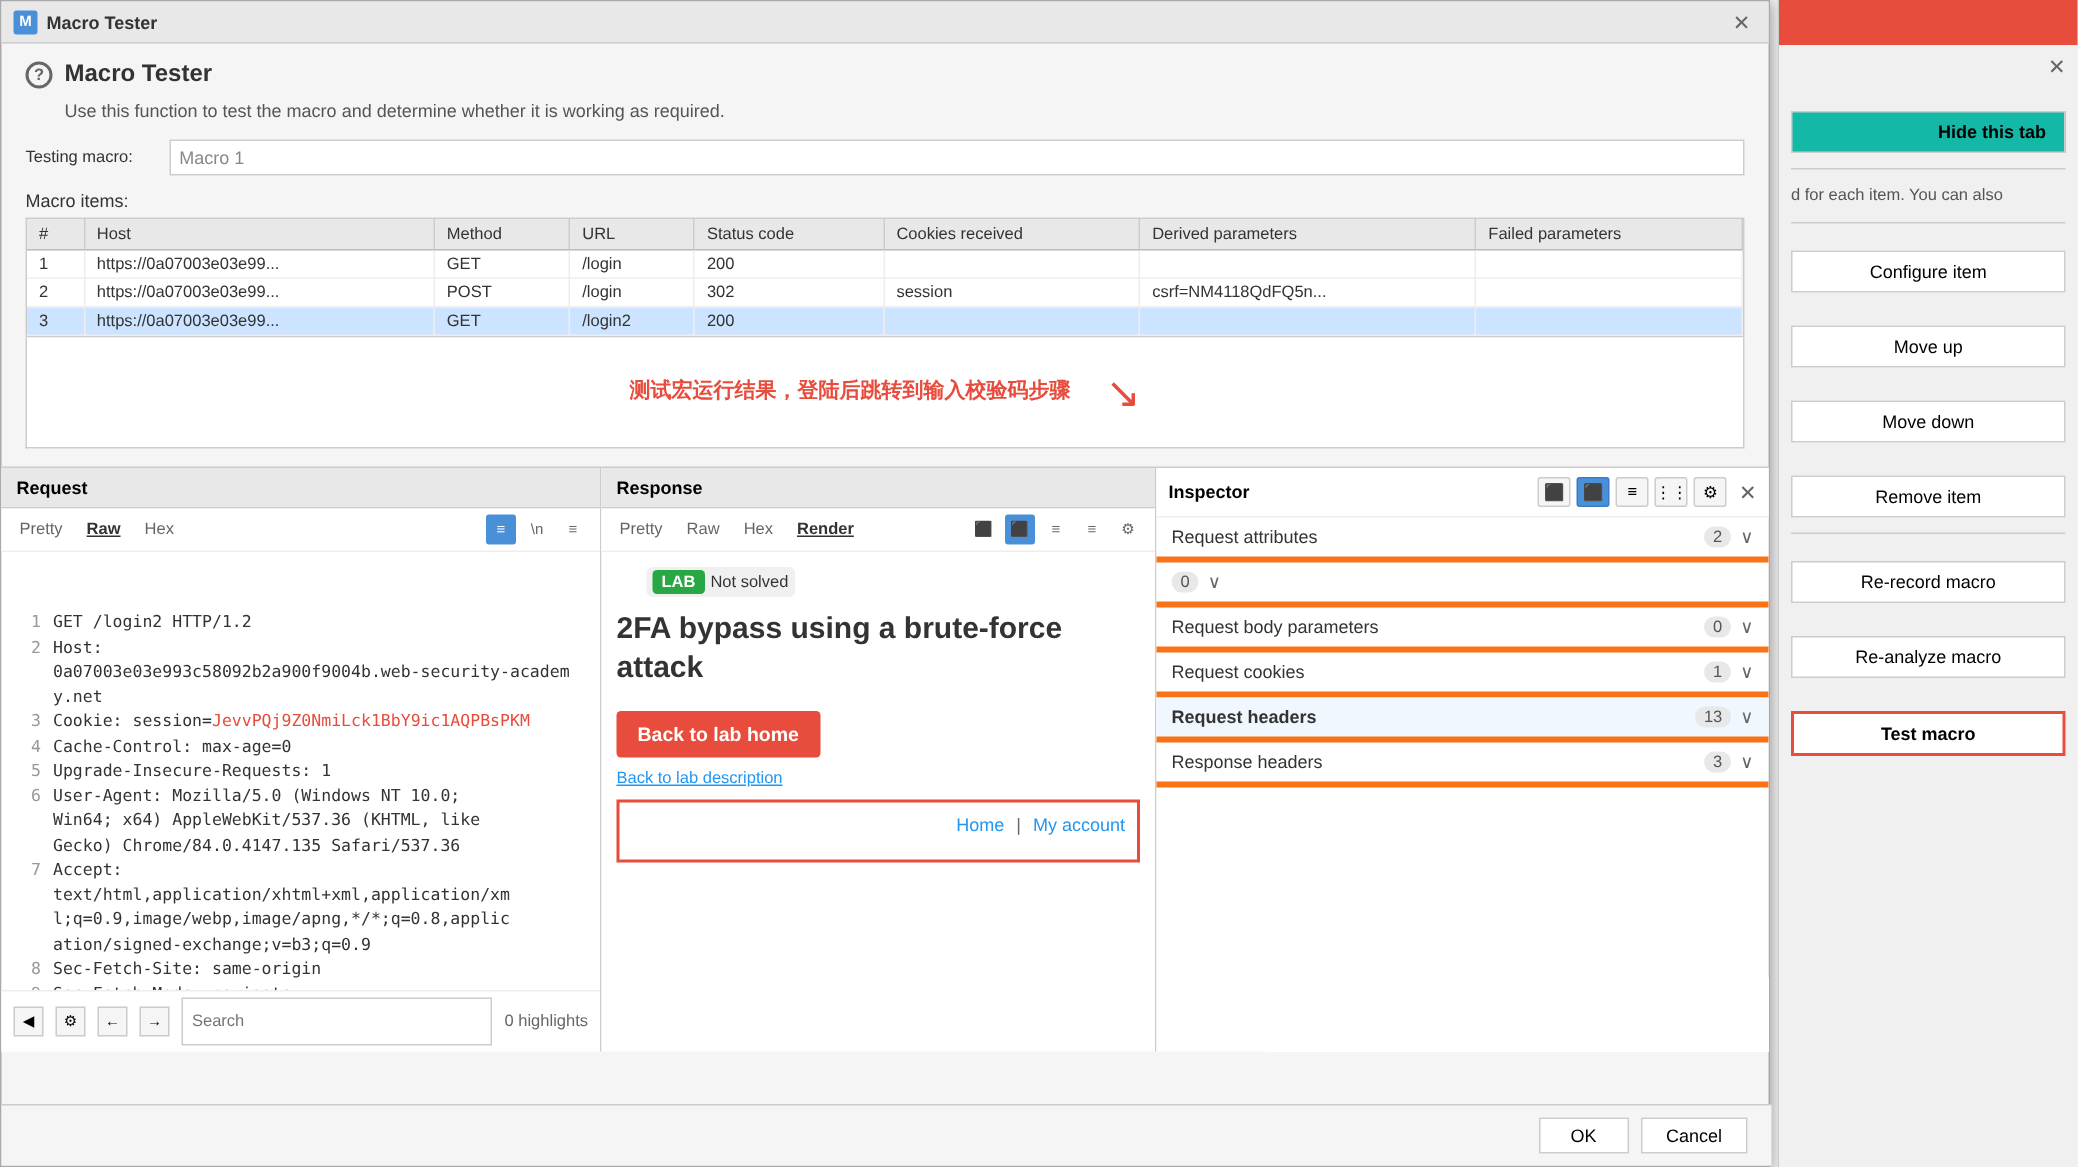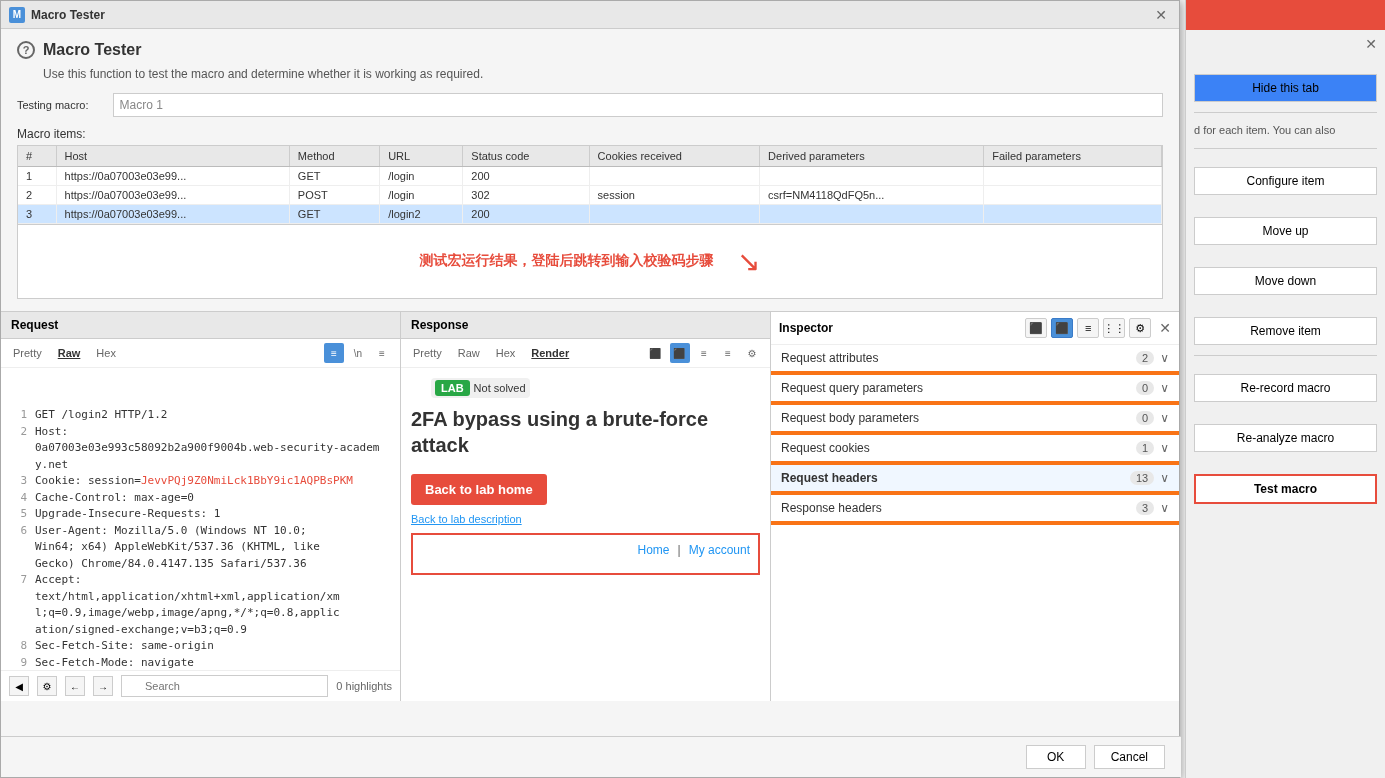--- a/index.html
+++ b/index.html
@@ -234,23 +234,23 @@
     .toolbar-btn-small {
       width: 20px; height: 20px;
       border: 1px solid #ccc;
       background: #f5f5f5;
       cursor: pointer;
       display: flex; align-items: center; justify-content: center;
       font-size: 10px;
     }
     .search-input-small {
       flex: 1;
-      height: 22px;
-      border: 1px solid #ccc;
-      padding: 2px 23px;
+      height: 32px;
+      border: 1px solid #ccc;
+      padding: 2px 6px;
       font-size: 11px;
     }
     .highlights-label {
       font-size: 11px;
       color: #666;
     }
 
     
     .response-panel {
       width: 370px;
@@ -448,27 +448,28 @@
       margin: -8px -8px 0 -8px;
       display: flex;
       align-items: center;
       justify-content: center;
       color: white;
       font-size: 11px;
       font-weight: bold;
     }
 
     .hide-tab-btn {
-      background: #3b82f6;
+      background: #14b8a6;
       border: 1px solid #ccc;
       padding: 6px 12px;
       font-size: 12px;
       cursor: pointer;
-      text-align: center;
+      text-align: right;
       margin-top: 38px;
+      font-weight: bold;
     }
 
     .sidebar-close {
       position: absolute;
       top: 36px;
       right: 8px;
       cursor: pointer;
       color: #666;
       font-size: 14px;
     }
@@ -722,21 +723,20 @@
         <div class="inspector-btn">⚙</div>
         <span class="inspector-close">✕</span>
       </div>
       <div id="inspector-sections">
       <div class="inspector-section">
             <span class="inspector-section-name">Request attributes</span>
             <span class="inspector-count">2</span>
             <span class="chevron-icon">∨</span>
           </div>
           <div class="inspector-section">
-            <span class="inspector-section-name">Request query parameters</span>
             <span class="inspector-count">0</span>
             <span class="chevron-icon">∨</span>
           </div>
           <div class="inspector-section">
             <span class="inspector-section-name">Request body parameters</span>
             <span class="inspector-count">0</span>
             <span class="chevron-icon">∨</span>
           </div>
           <div class="inspector-section">
             <span class="inspector-section-name">Request cookies</span>

